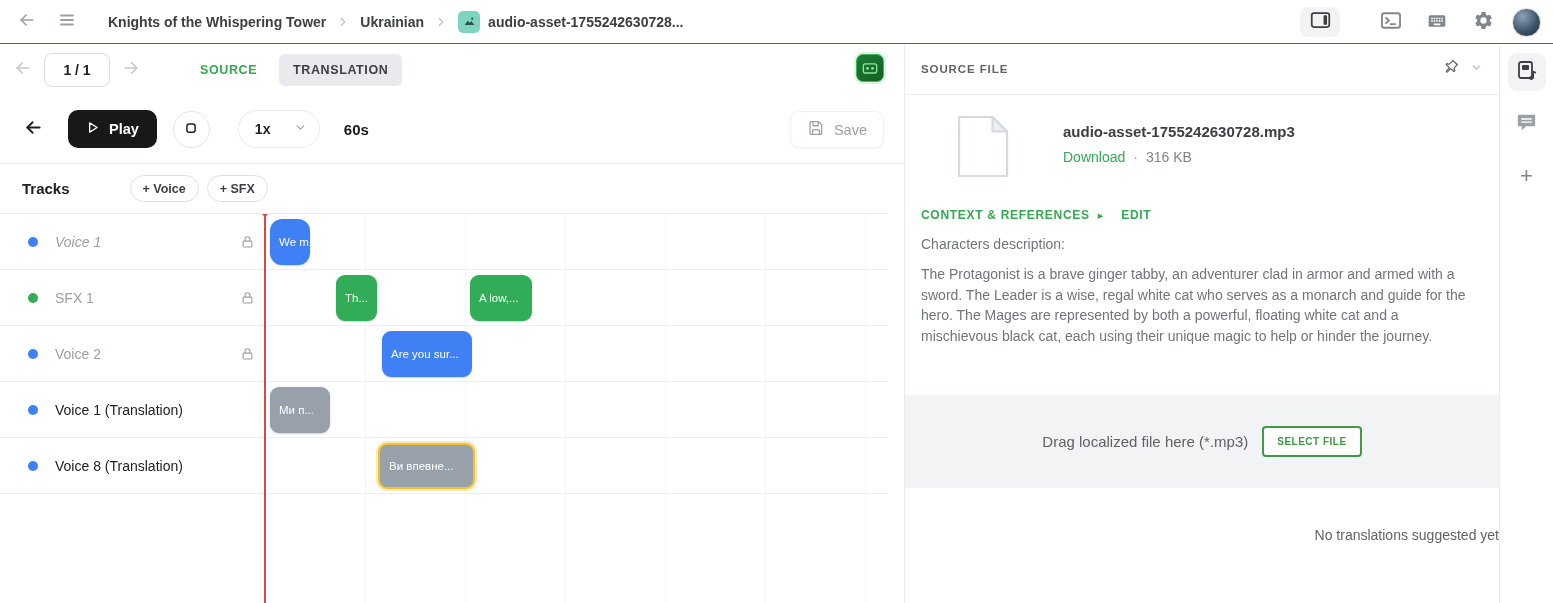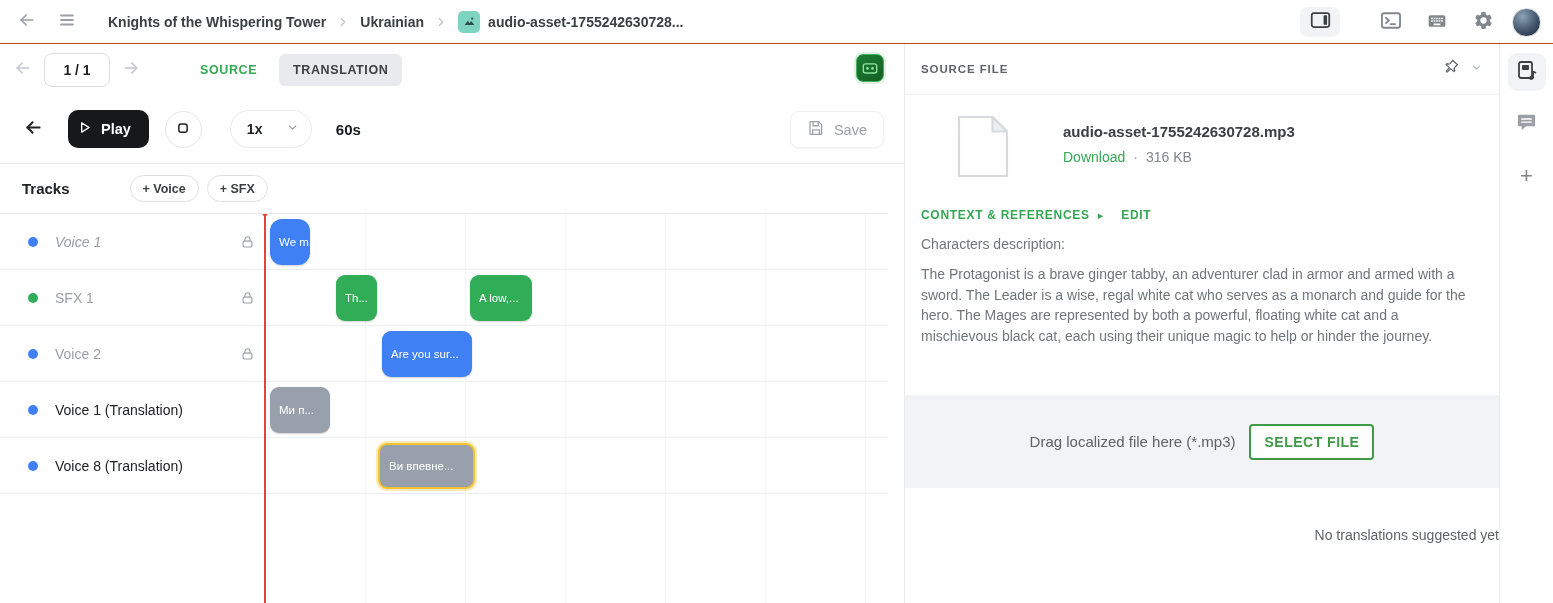--- a/index.html
+++ b/index.html
@@ -25,21 +25,21 @@
   .nav-arrow { border:none; background:none; cursor:pointer; display:flex; align-items:center; justify-content:center; width:30px; height:30px; }
   .pager-box { width:66px; height:34px; border:1px solid #dadce0; border-radius:8px; display:flex; align-items:center; justify-content:center; font-size:14px; font-weight:600; color:#202124; margin:0 6px; background:#fff; }
   .tab { border:none; background:none; font-size:12.5px; font-weight:700; letter-spacing:.6px; cursor:pointer; padding:9px 14px; border-radius:6px; }
   .tab.source { color:#34a853; margin-left:40px; }
   .tab.translation { color:#3c4043; background:#e8eaed; margin-left:8px; }
   .app-badge { position:absolute; right:20px; top:10px; width:28px; height:28px; border-radius:7px; background:linear-gradient(145deg,#1c7d33,#135f25); border:1px solid #46b25f; display:flex; align-items:center; justify-content:center; cursor:pointer; box-shadow:0 0 0 2px rgba(70,178,95,.18); }
 
   
   .transport { position:absolute; left:0; top:95px; width:904px; height:69px; border-bottom:1px solid #e8eaed; display:flex; align-items:center; background:#fff; }
   .t-back { margin-left:16px; }
-  .play-btn { margin-left:18px; height:38px; padding:0 18px 0 8px; background:#17181a; color:#fff; border:none; border-radius:10px; display:flex; align-items:center; gap:8px; font-size:14.5px; font-weight:600; cursor:pointer; font-family:inherit; }
+  .play-btn { margin-left:18px; height:38px; padding:0 18px 0 16px; background:#17181a; color:#fff; border:none; border-radius:10px; display:flex; align-items:center; gap:8px; font-size:14.5px; font-weight:600; cursor:pointer; font-family:inherit; }
   .stop-btn { margin-left:16px; width:37px; height:37px; border-radius:50%; border:1px solid #e3e5e8; background:#fff; display:flex; align-items:center; justify-content:center; cursor:pointer; }
   .speed-select { margin-left:28px; width:82px; height:38px; border:1px solid #e8eaed; border-radius:19px; background:#fff; display:flex; align-items:center; justify-content:space-between; padding:0 12px 0 16px; cursor:pointer; }
   .speed-val { font-size:14px; font-weight:600; color:#202124; }
   .duration { margin-left:24px; font-size:15px; font-weight:700; color:#17181a; }
   .save-btn { position:absolute; right:20px; top:16px; height:37px; padding:0 16px; background:#fff; border:1px solid #f0f1f3; box-shadow:0 1px 2px rgba(0,0,0,.05); border-radius:9px; display:flex; align-items:center; gap:9px; font-size:14.5px; color:#9aa0a6; cursor:pointer; font-family:inherit; }
 
   
   .tracks-header { position:absolute; left:0; top:164px; width:888px; height:50px; border-bottom:1px solid #e6e8ea; display:flex; align-items:center; background:#fff; z-index:5; }
   .tracks-title { font-size:15px; font-weight:700; color:#202124; margin-left:22px; }
   .pill-btn { height:27px; padding:0 12px; border:1px solid #dde0e3; border-radius:14px; background:#fff; font-size:12.5px; font-weight:700; color:#3c4043; cursor:pointer; font-family:inherit; }
@@ -78,21 +78,21 @@
   .meta-sep { color:#9aa0a6; }
   .file-size { color:#80868b; }
   .ctx-row { margin:26px 16px 0 16px; display:flex; align-items:center; gap:8px; cursor:pointer; }
   .ctx-title { font-size:12px; font-weight:700; letter-spacing:.7px; color:#34a853; }
   .ctx-caret { color:#34a853; font-size:11px; }
   .ctx-edit { font-size:12px; font-weight:700; letter-spacing:.7px; color:#34a853; margin-left:10px; cursor:pointer; }
   .ctx-sub { margin:14px 16px 0 16px; font-size:14px; color:#70757a; }
   .ctx-desc { margin:12px 20px 0 16px; font-size:14px; line-height:20.5px; color:#70757a; max-width:565px; }
   .dropzone { position:absolute; left:0; top:351px; width:100%; height:93px; background:#f1f3f4; display:flex; align-items:center; justify-content:center; gap:14px; }
   .dz-text { font-size:15px; color:#5f6368; }
-  .dz-btn { background:#fdfefd; border:2px solid #3f9a47; border-radius:4px; color:#3f9a47; font-size:14px; font-weight:700; letter-spacing:.5px; padding:8px 13px; cursor:pointer; font-family:inherit; }
+  .dz-btn { background:#fdfefd; border:2px solid #3f9a47; border-radius:4px; color:#3f9a47; font-size:10px; font-weight:700; letter-spacing:.5px; padding:8px 13px; cursor:pointer; font-family:inherit; }
   .empty-state { position:absolute; left:0; top:483px; width:100%; text-align:right; font-size:14px; color:#5f6368; }
 
   
   .icon-rail { position:absolute; left:1499px; top:44px; width:54px; height:559px; border-left:1px solid #e8eaed; background:#fff; display:flex; flex-direction:column; align-items:center; padding-top:9px; gap:14px; }
   .rail-btn { width:38px; height:38px; border-radius:9px; display:flex; align-items:center; justify-content:center; cursor:pointer; background:transparent; border:none; }
   .rail-btn.active { background:#f1f3f4; }
   .rail-plus { font-size:22px; color:#80868b; font-weight:400; }
 </style>
 </head>
 <body>

